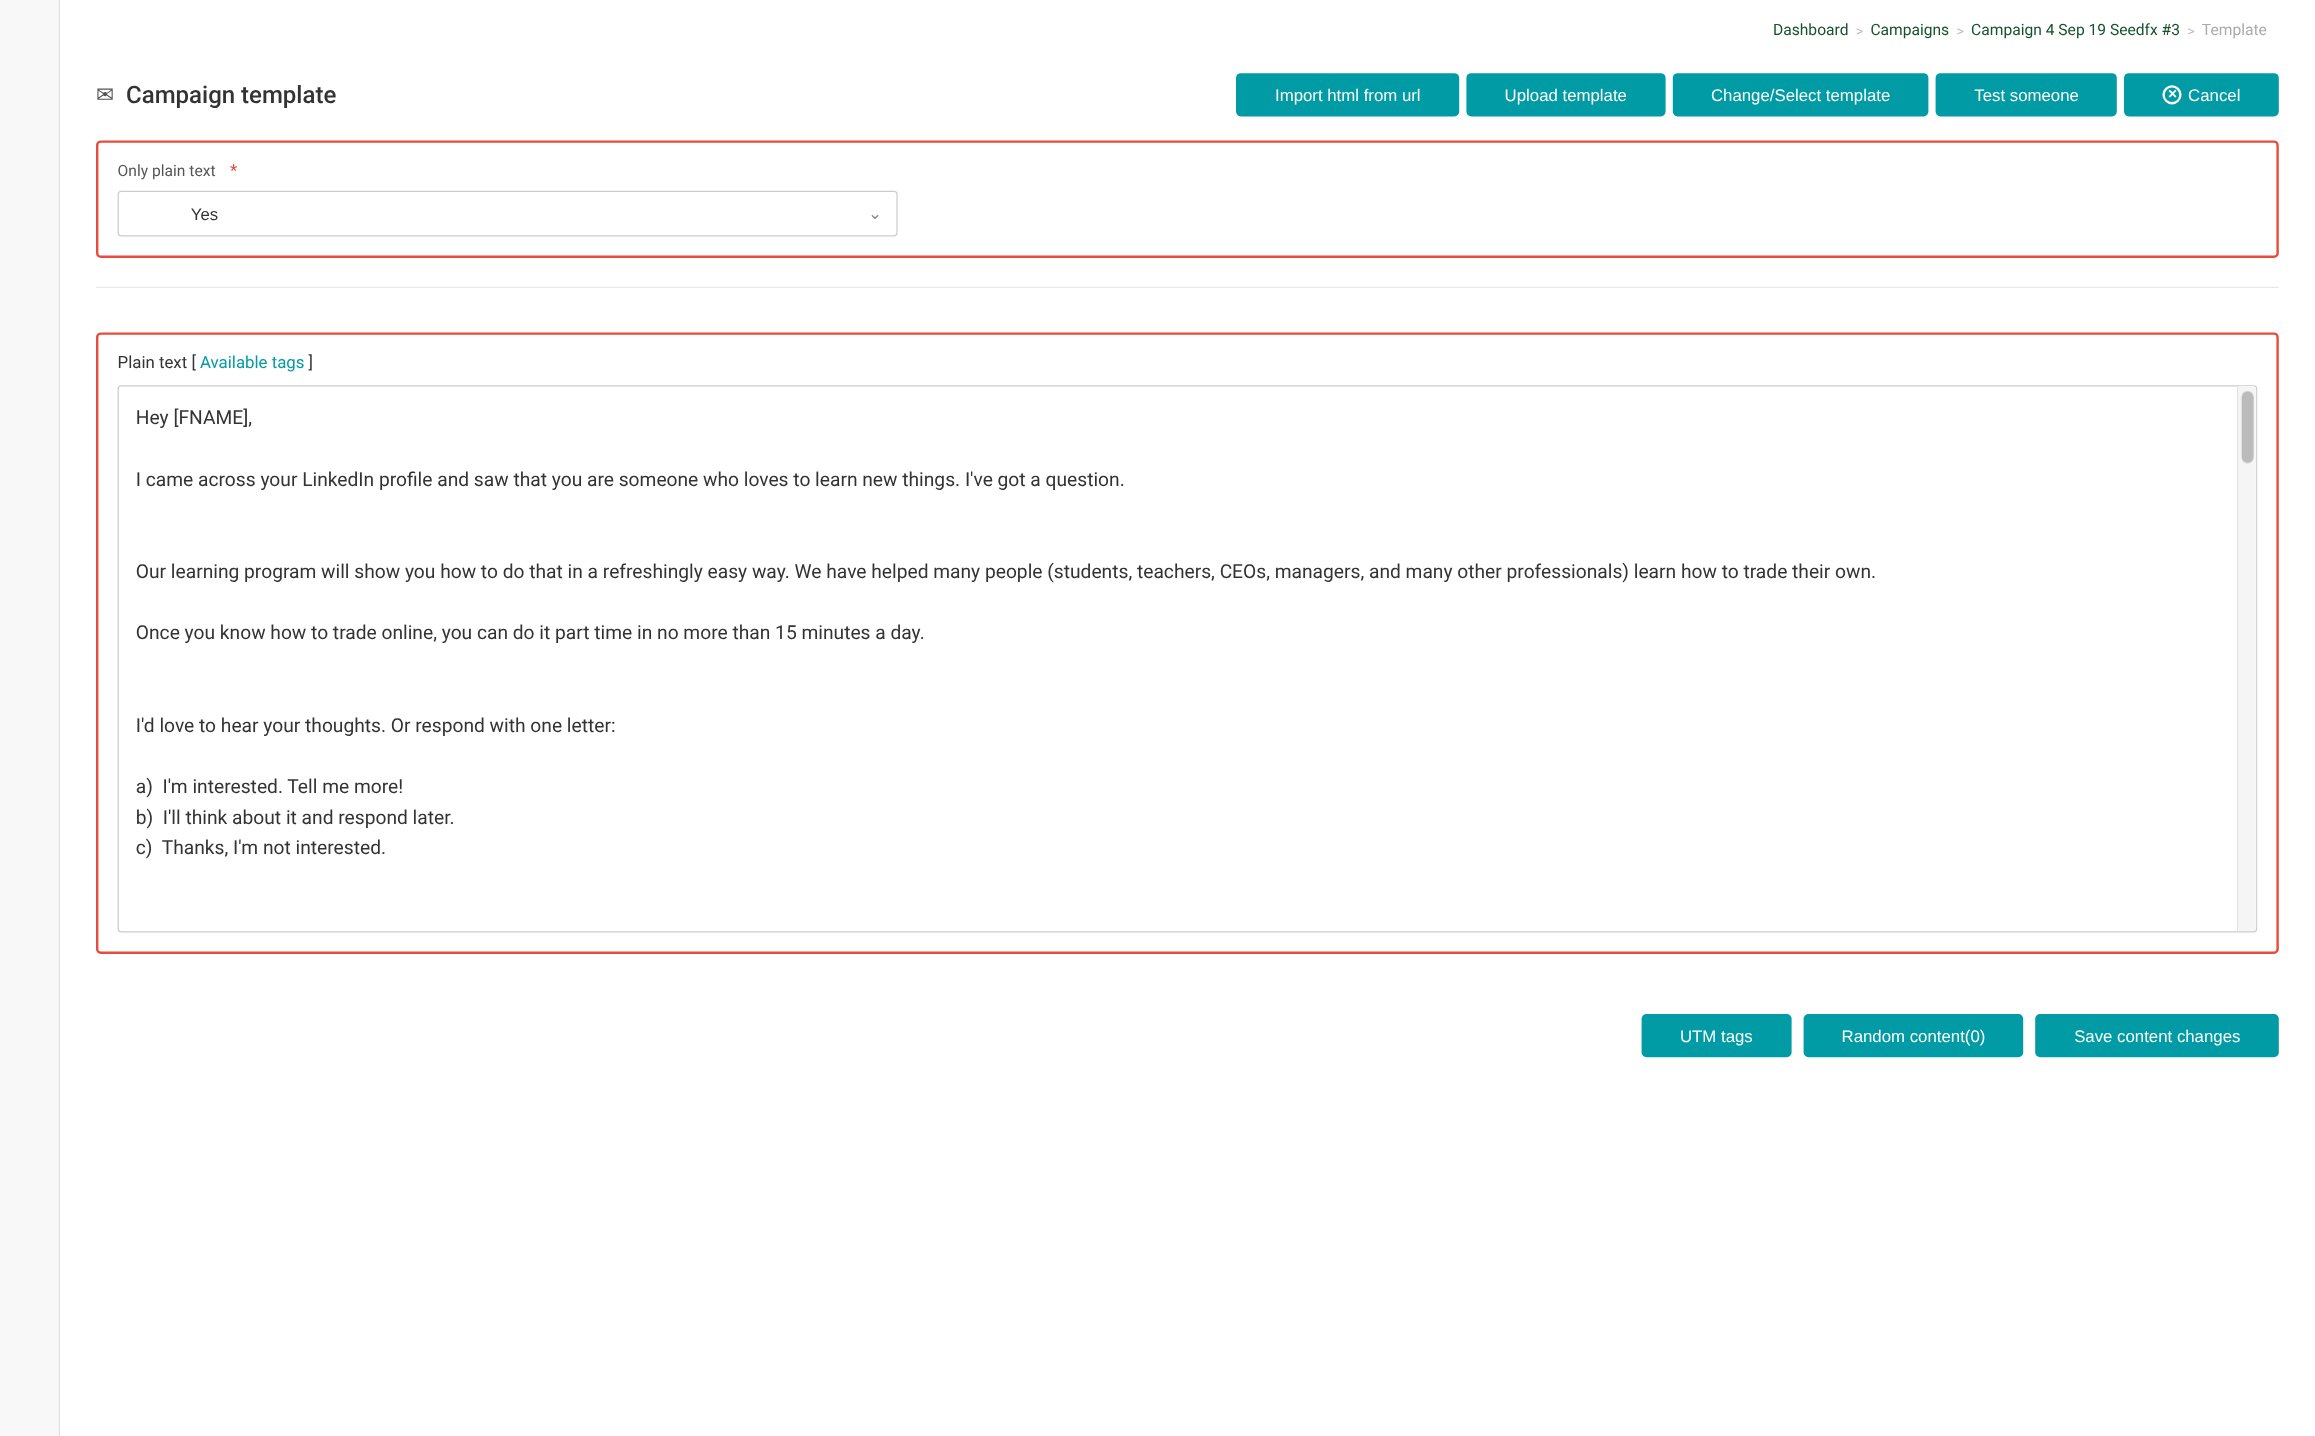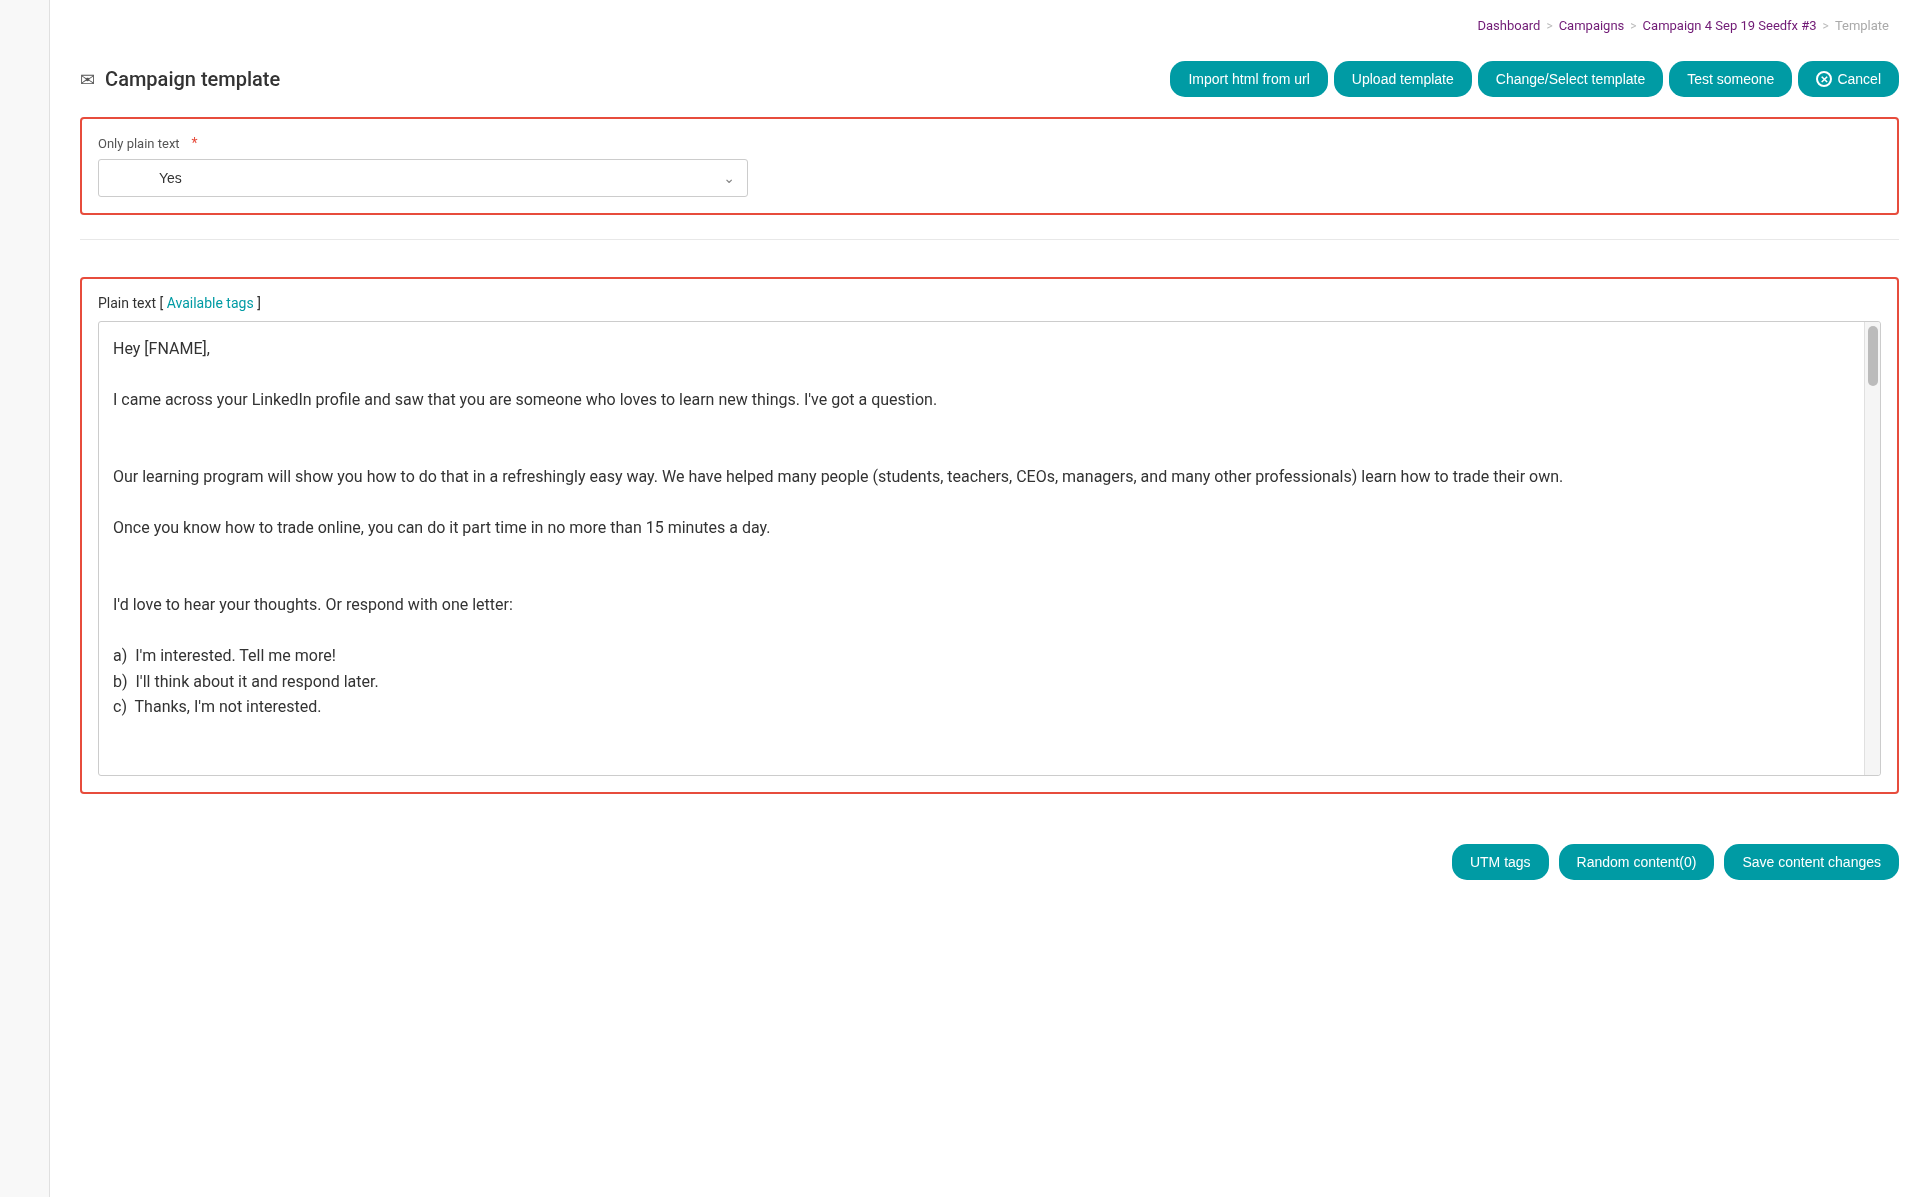--- a/index.html
+++ b/index.html
@@ -35,21 +35,21 @@
       display: flex;
       align-items: center;
       gap: 6px;
       padding: 18px 0 10px 0;
       font-size: 13px;
       color: #888;
       justify-content: flex-end;
       padding-right: 10px;
     }
     .breadcrumb-item {
-      color: #701a75;
+      color: #14532d;
     }
     .breadcrumb-item.active {
       color: #aaa;
     }
     .breadcrumb-sep {
       color: #bbb;
       font-size: 12px;
     }
     
     .page-header {
@@ -69,23 +69,23 @@
     .envelope-icon {
       color: #555;
       font-size: 18px;
     }
     .toolbar-buttons {
       display: flex;
       gap: 6px;
       align-items: center;
     }
     .btn {
-      padding: 10px 18px;
+      padding: 10px 32px;
       border: none;
-      border-radius: 15px;
+      border-radius: 4px;
       cursor: pointer;
       font-size: 14px;
       font-weight: 500;
       white-space: nowrap;
     }
     .btn-teal {
       background: #009BA4;
       color: #fff;
     }
     .btn-cancel {

